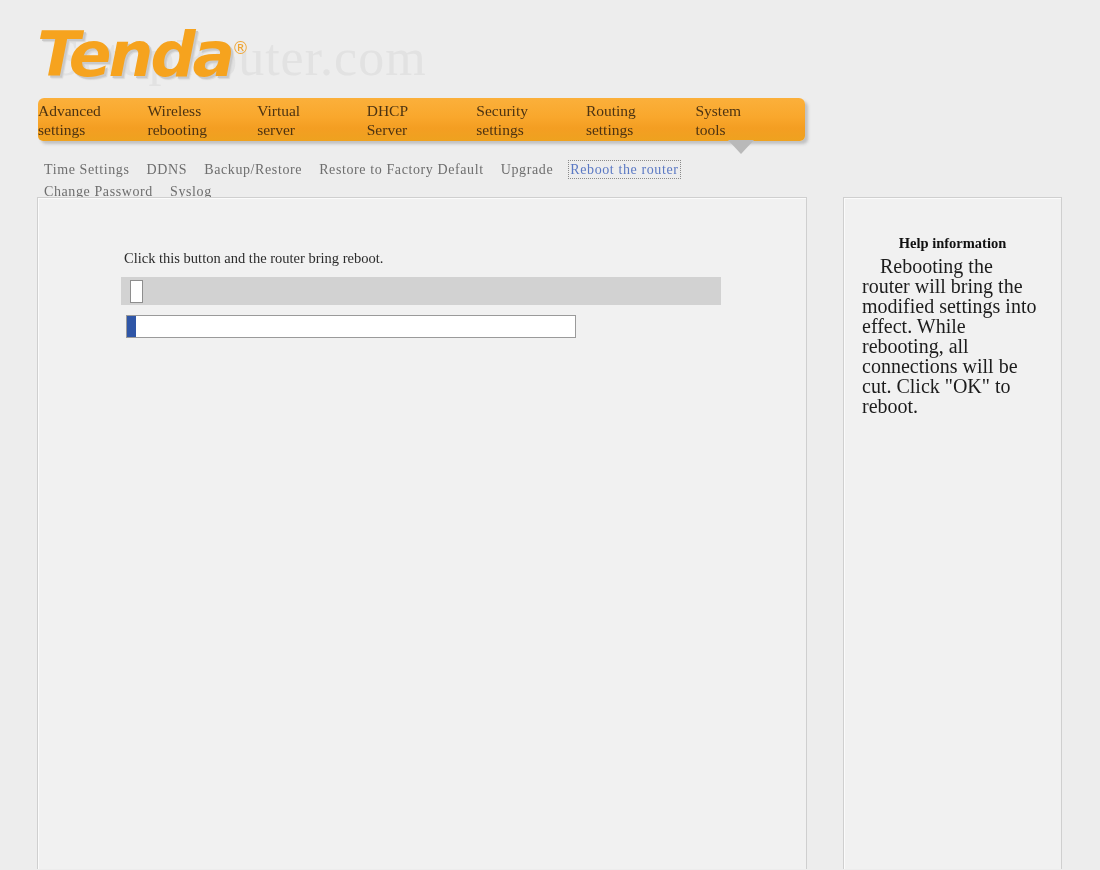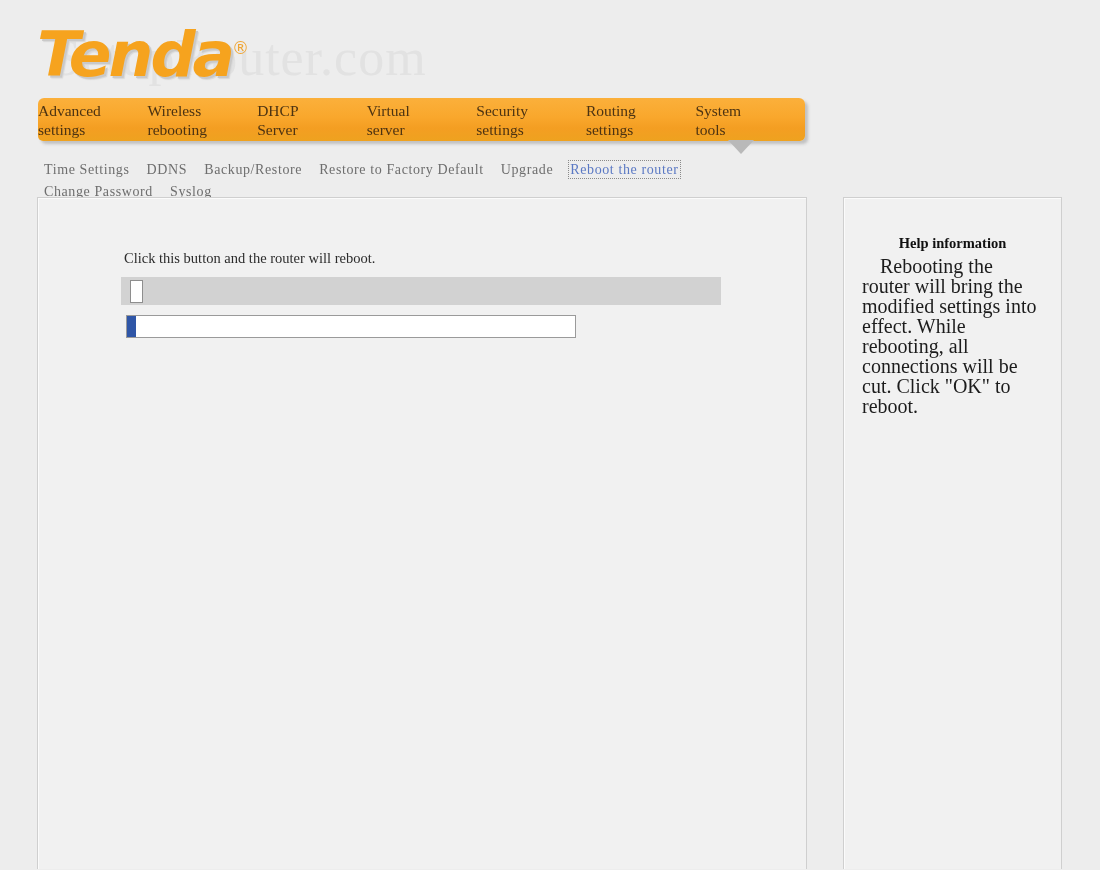--- a/index.html
+++ b/index.html
@@ -223,24 +223,24 @@
 
   <div id="watermark">SetupRouter.com</div>
 
   <div id="logo"><span>Tenda</span><span class="reg">®</span></div>
 
   <div id="mainnav">
     <div class="navitem">Advanced
 settings</div>
     <div class="navitem">Wireless
 rebooting</div>
+    <div class="navitem">Virtual
+server</div>
     <div class="navitem">DHCP
 Server</div>
-    <div class="navitem">Virtual
-server</div>
     <div class="navitem">Security
 settings</div>
     <div class="navitem">Routing
 settings</div>
     <div class="navitem">System
 tools</div>
   </div>
   <div id="nav-pointer"></div>
 
   <div id="subnav">
@@ -251,21 +251,21 @@
     <span class="subitem">Upgrade</span>
     <span class="subitem active">Reboot the router</span>
     <span class="subitem">Change Password</span>
     <span class="subitem">Syslog</span>
   </div>
 
 </div>
 
 <div id="content-panel">
 
-  <div id="instruction">Click this button and the router will reboot.</div>
+  <div id="instruction">Click this button and the router bring reboot.</div>
 
   <div id="button-bar">
     <button id="reboot-button"></button>
   </div>
 
   <div id="progress-track">
     <div id="progress-fill" style="width: 2%;"></div>
   </div>
 
 </div>

